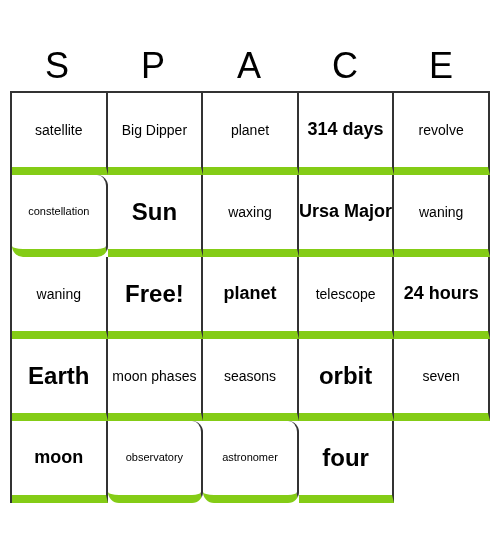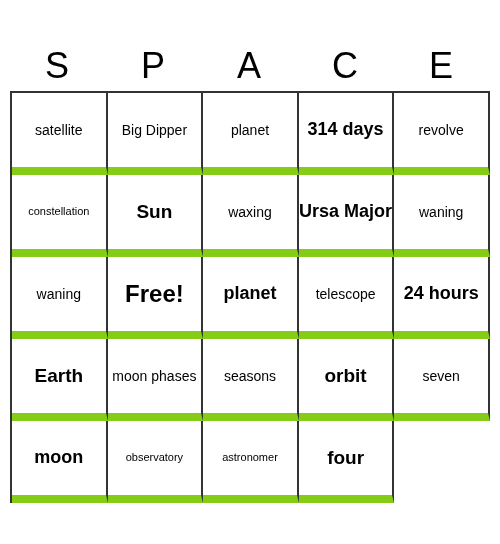--- a/index.html
+++ b/index.html
@@ -47,29 +47,30 @@
       text-align: left;
       min-height: 82px;
       font-size: 14px;
       line-height: 1.2;
     }
     .bingo-cell.large {
       font-size: 24px;
       font-weight: bold;
     }
     .bingo-cell.xlarge {
-      font-size: 19px;
+      font-size: 24px;
       font-weight: bold;
     }
     .bingo-cell.medium {
       font-size: 18px;
       font-weight: bold;
     }
     .bingo-cell.small {
       font-size: 11px;
+      border-radius: 11px;
     }
   </style>
 </head>
 <body>
 
 <div class="bingo-container">
   <div class="bingo-header">
   <div class="header-cell">S</div>
       <div class="header-cell">P</div>
       <div class="header-cell">A</div>

